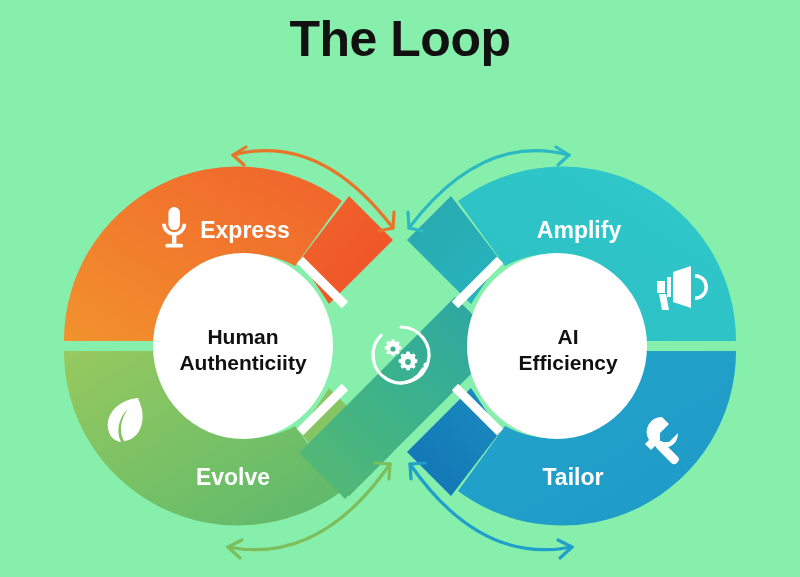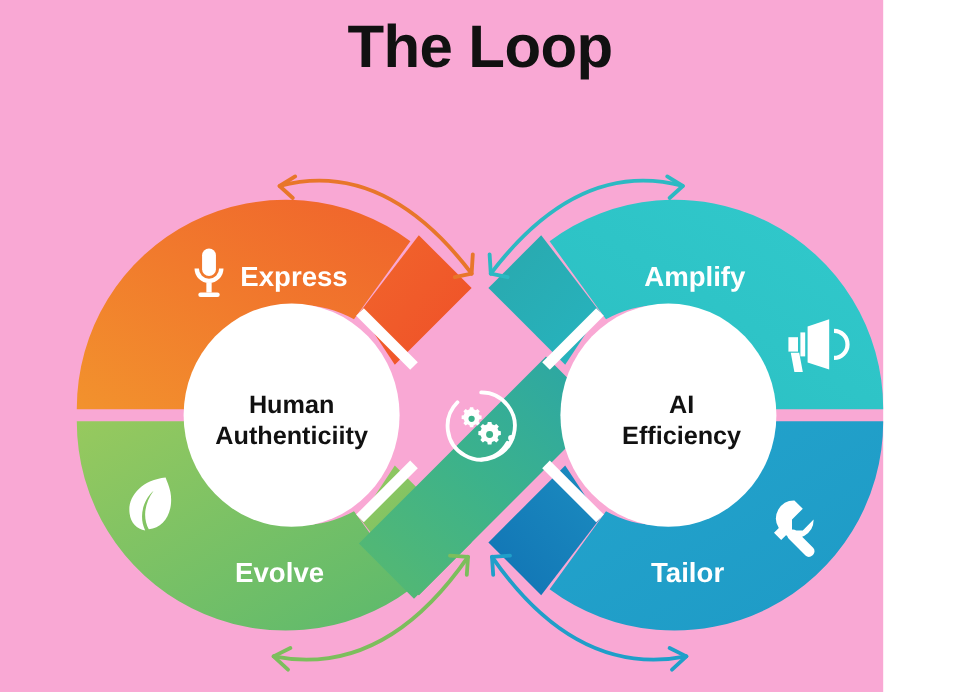--- a/index.html
+++ b/index.html
@@ -10,23 +10,23 @@
   body {
     width: 800px;
     height: 577px;
     font-family: "Liberation Sans", sans-serif;
     overflow: hidden;
     position: relative;
   }
 
   .canvas {
     position: relative;
-    width: 736px;
+    width: 800px;
     height: 577px;
-    background: #f9a8d4;
+    background: #86efac;
   }
 
   .page-title {
     position: absolute;
     top: 10px;
     left: 0;
     width: 800px;
     text-align: center;
     font-size: 50px;
     font-weight: bold;

